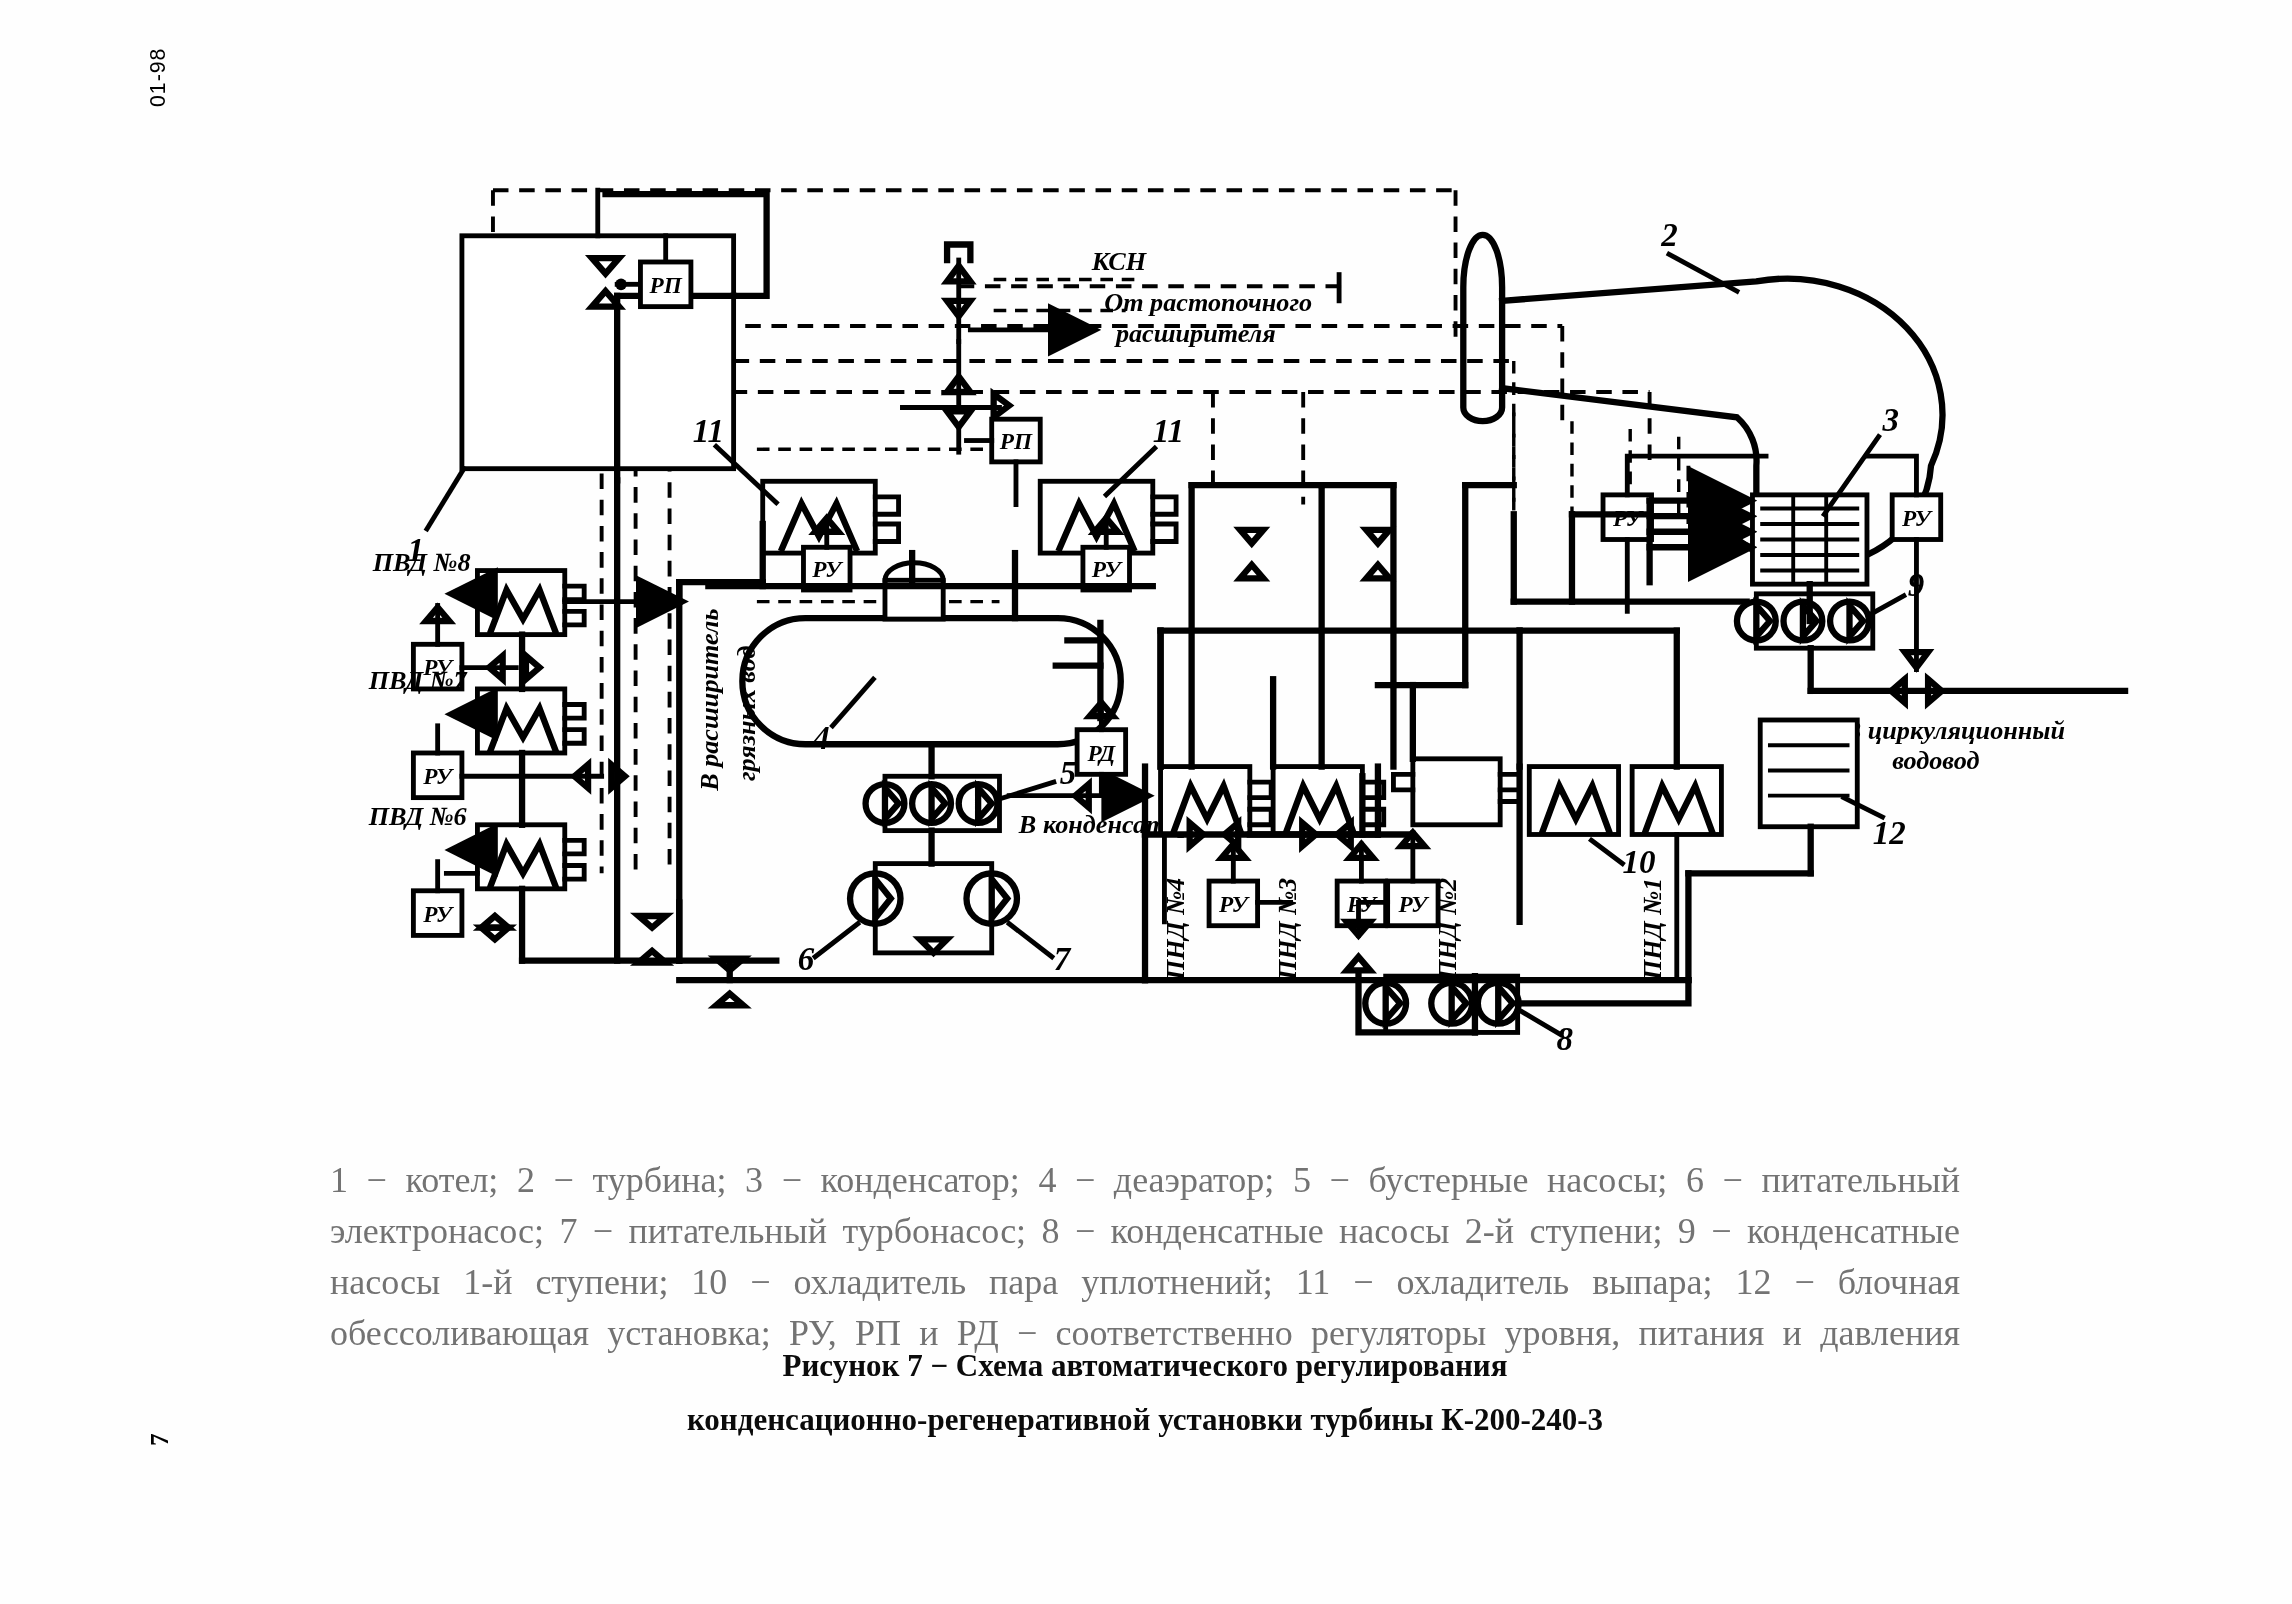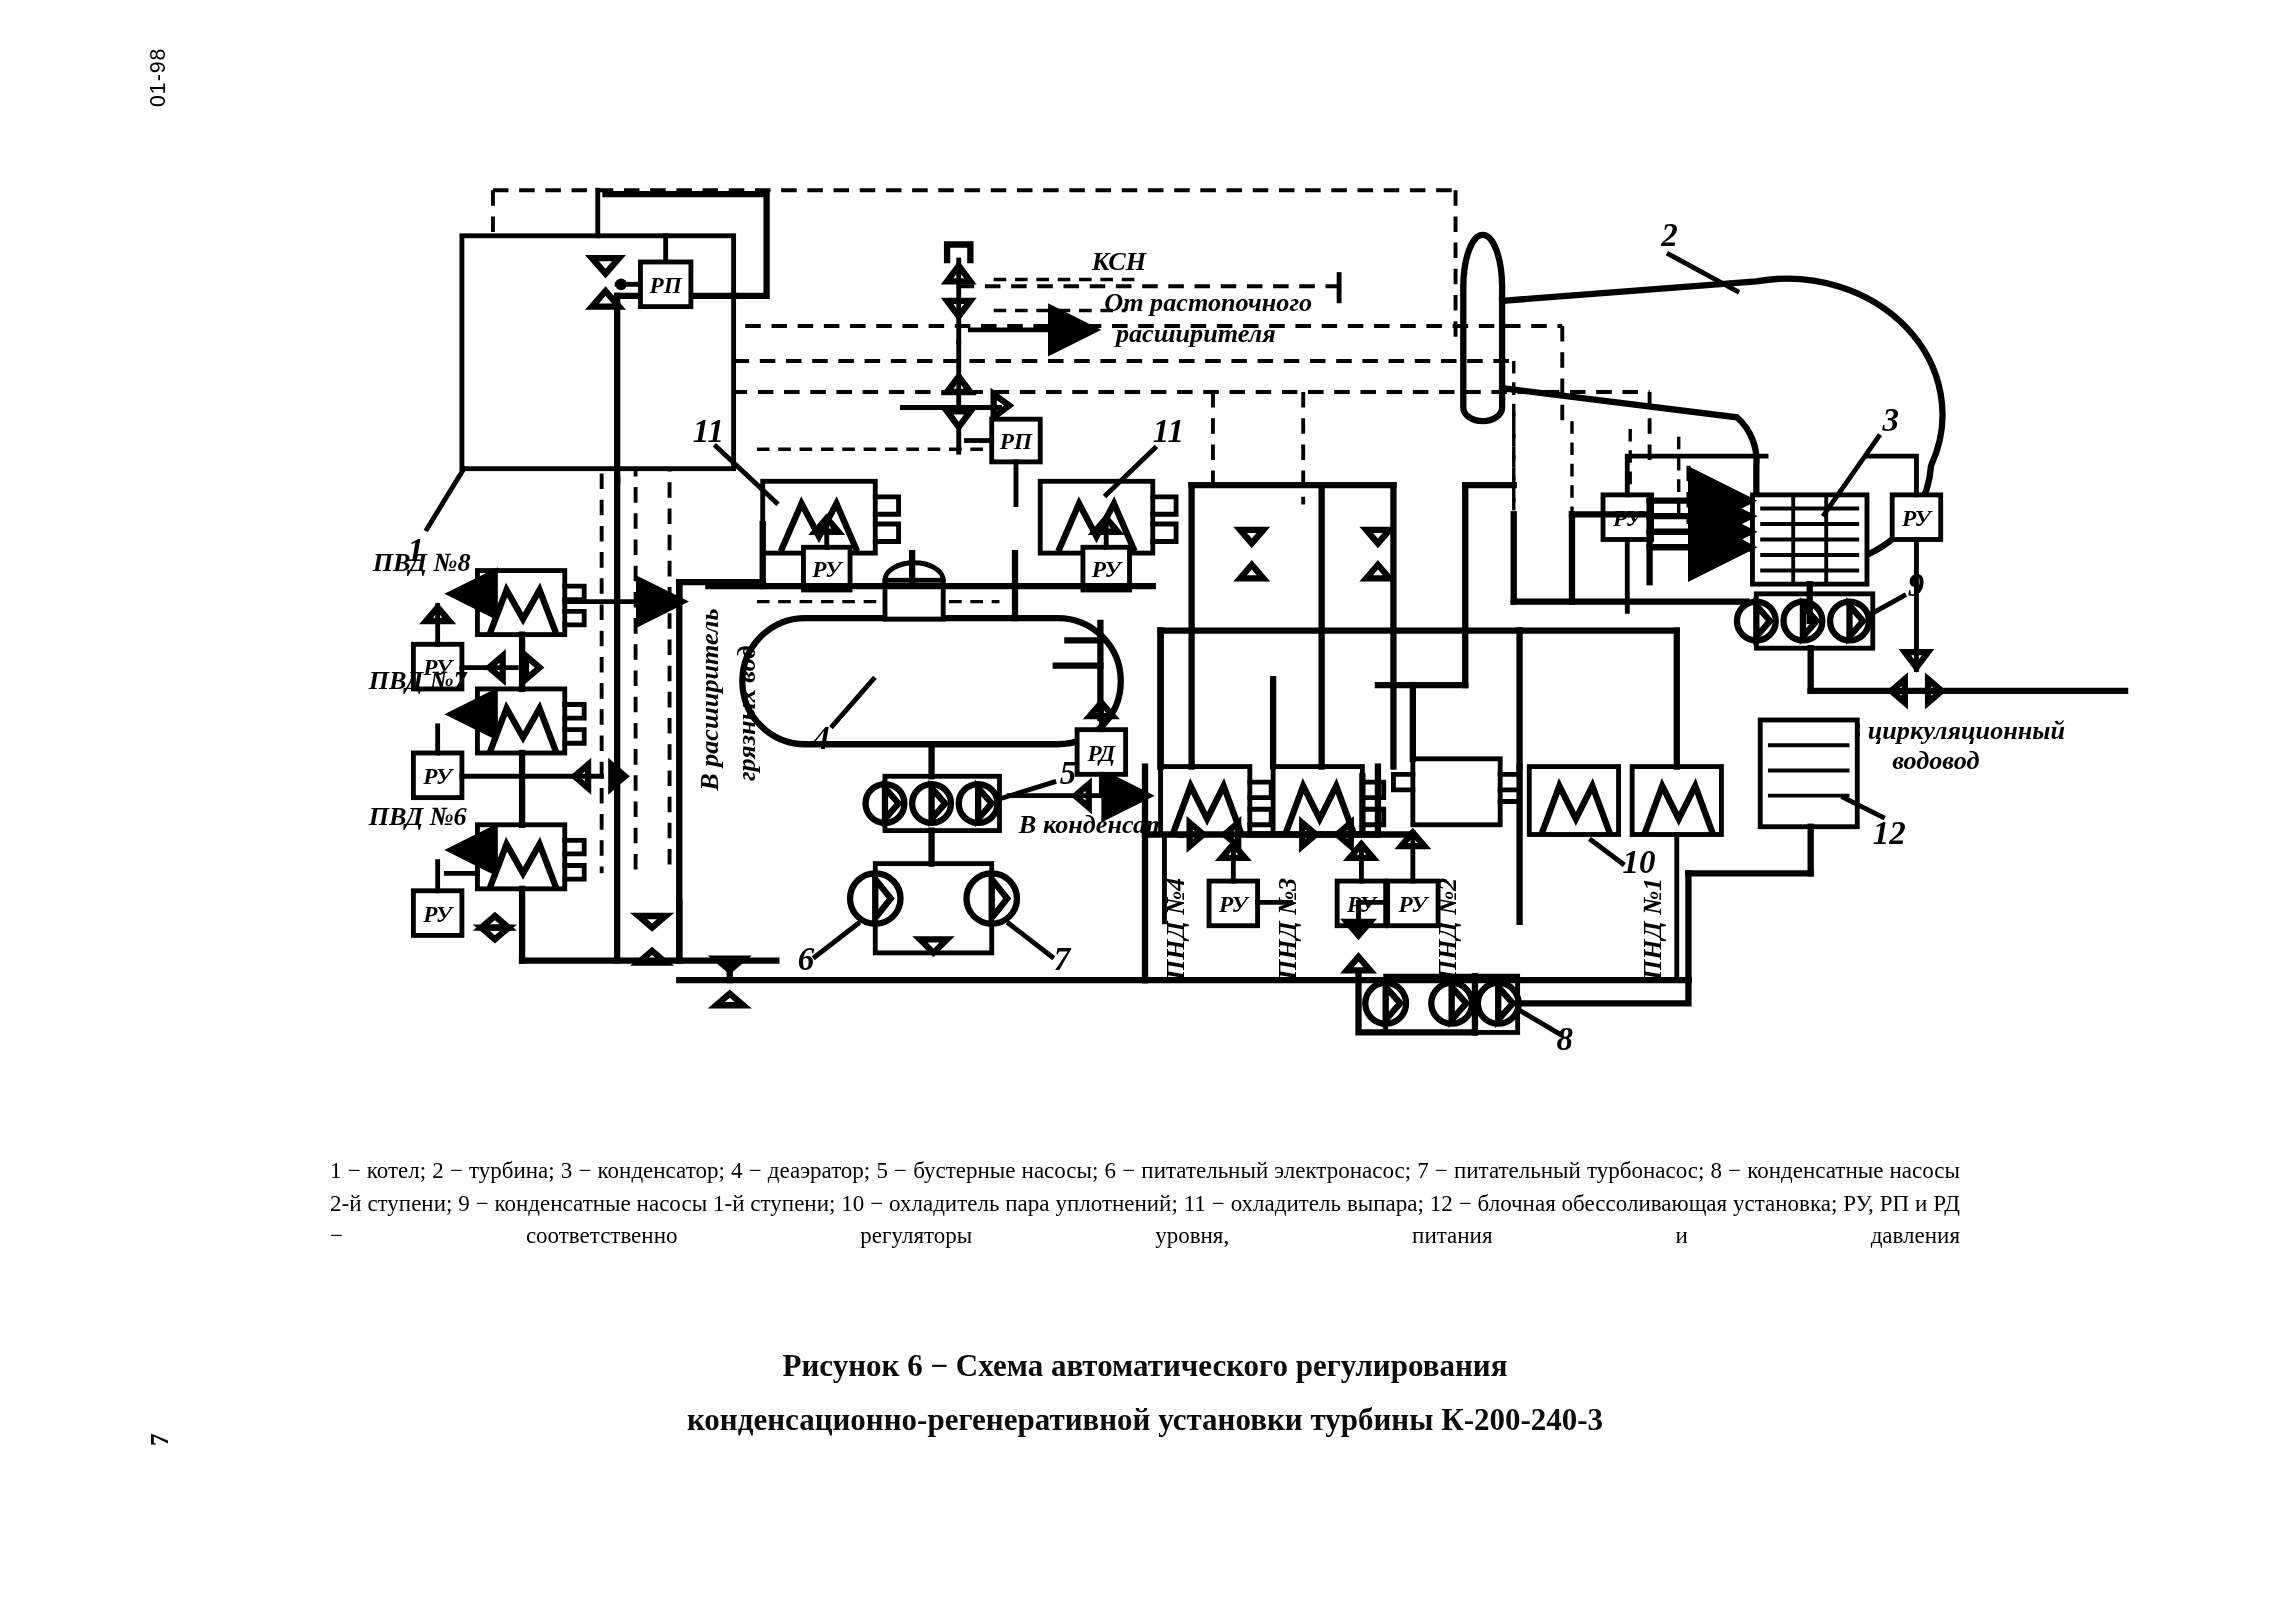--- a/index.html
+++ b/index.html
@@ -54,25 +54,25 @@
   }
   #figure svg { display: block; }
 
   
   .legend {
     position: absolute;
     left: 330px;
     top: 1155px;
     width: 1630px;
     font-family: "Liberation Serif", serif;
-    font-size: 23px;
+    font-size: 36px;
     line-height: 1.42;
     text-align: justify;
     text-align-last: justify;
-    color: #000000;
+    color: #737373;
   }
   .fig-title {
     position: absolute;
     left: 330px;
     top: 1339px;
     width: 1630px;
     text-align: center;
     font-family: "Liberation Serif", serif;
     font-weight: bold;
     font-size: 31px;
@@ -559,18 +559,18 @@
       <path class="sh" d="M700,600 L700,990"></path>
       <path class="sh" d="M1180,790 L1180,860"></path>
       <path class="sh" d="M1566,790 L1566,950"></path>
     </g>
   </svg>
   </div>
 
   <div class="legend">1 − котел; 2 − турбина; 3 − конденсатор; 4 − деаэратор; 5 − бустерные насосы; 6 − питательный электронасос; 7 − питательный турбонасос; 8 − конденсатные насосы 2-й ступени; 9 − конденсатные насосы 1-й ступени; 10 − охладитель пара уплотнений; 11 − охладитель выпара; 12 − блочная обессоливающая установка; РУ, РП и РД − соответственно регуляторы уровня, питания и давления</div>
 
   <div class="fig-title">
-    <span class="ln">Рисунок 6 − Схема автоматического регулирования</span>
+    <span class="ln">Рисунок 7 − Схема автоматического регулирования</span>
     <span class="ln">конденсационно-регенеративной установки турбины К-200-240-3</span>
   </div>
 
 </div>
 
 
 </body></html>

